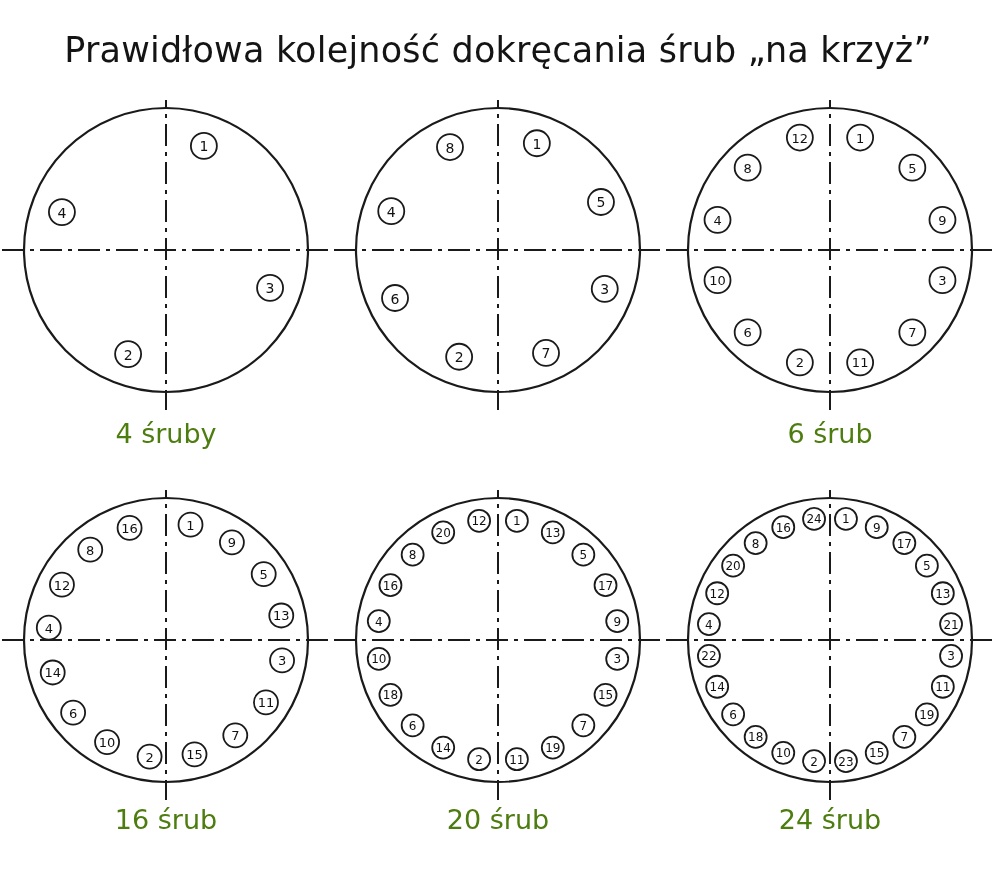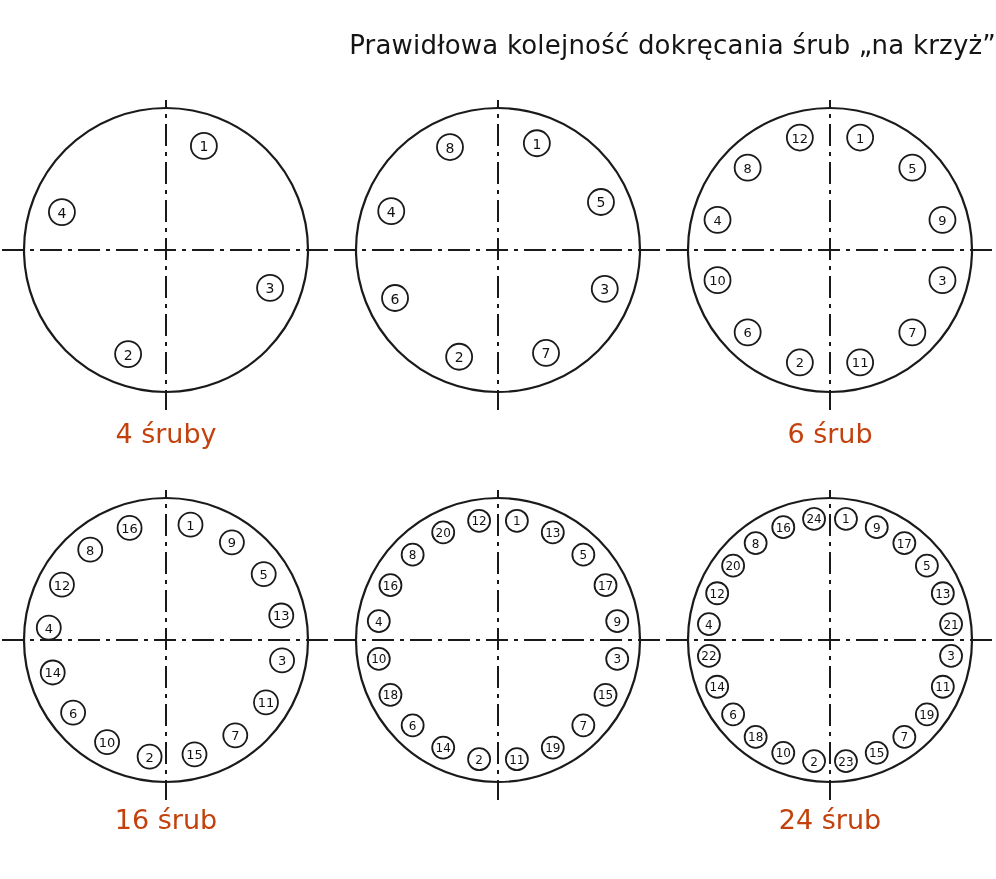--- a/index.html
+++ b/index.html
@@ -13,22 +13,22 @@
     position: relative;
     font-family: "DejaVu Sans", sans-serif;
     color: #1a1a1a;
     overflow: hidden;
   }
   #title {
     position: absolute;
     top: 30px;
     left: 0;
     width: 996px;
-    text-align: right;
-    font-size: 26px;
+    text-align: center;
+    font-size: 35px;
     font-family: "DejaVu Sans", sans-serif;
     color: #141414;
     letter-spacing: 0.2px;
   }
   .grid {
     position: absolute;
     top: 100px;
     left: 0;
     width: 996px;
     height: 779px;
@@ -52,21 +52,21 @@
     height: 310px;
   }
   .caption {
     position: absolute;
     left: 0;
     top: 312px;
     width: 332px;
     text-align: center;
     font-size: 27px;
     font-family: "DejaVu Sans", sans-serif;
-    color: #c2410c;
+    color: #4d7c0f;
   }
   .cell.r0 .caption { top: 318px; }
   .cell.r1 .caption { top: 314px; }
 
   svg { display: block; }
   .flange-circle {
     fill: none;
     stroke: #1a1a1a;
     stroke-width: 2.2;
   }
@@ -374,20 +374,21 @@
           <g>
             <circle cx="111.20334668143668" cy="42.455512530464006" r="11" class="bolt-circle"></circle>
             <text x="111.20334668143668" y="42.955512530464006" class="bolt-label" font-size="12">20</text>
           </g>
           <g>
             <circle cx="147.1183600696441" cy="30.786017290166882" r="11" class="bolt-circle"></circle>
             <text x="147.1183600696441" y="31.286017290166882" class="bolt-label" font-size="12">12</text>
           </g>
         </svg>
       </div>
+    <div class="caption">20 śrub</div>
   </div>
   <div class="cell c2 r1">
     <div class="diagram">
         <svg width="332" height="310" viewBox="0 0 332 310">
           <circle cx="166" cy="150" r="142" class="flange-circle"></circle>
           <line x1="2" y1="150" x2="330" y2="150" class="axis"></line>
           <line x1="166" y1="-14" x2="166" y2="314" class="axis"></line>
           <g>
             <circle cx="181.9398585939127" cy="28.92475352903027" r="11" class="bolt-circle"></circle>
             <text x="181.9398585939127" y="29.42475352903027" class="bolt-label" font-size="12">1</text>

